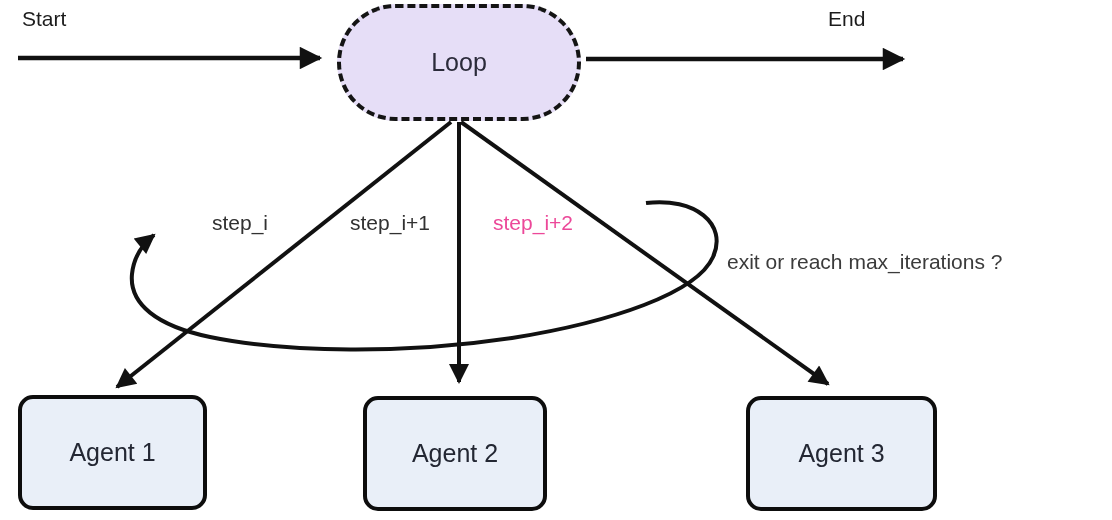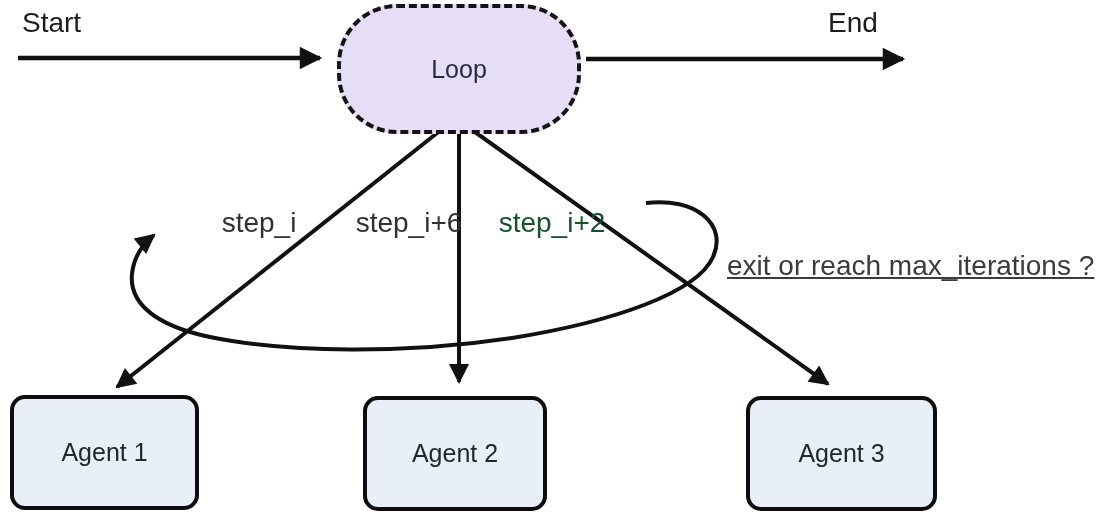--- a/index.html
+++ b/index.html
@@ -17,35 +17,34 @@
   }
   #edges-svg {
     position: absolute;
     left: 0;
     top: 0;
     width: 1112px;
     height: 520px;
   }
   .lbl {
     position: absolute;
-    font-size: 28px;
+    font-size: 21px;
     color: #2d2d2d;
     white-space: nowrap;
     line-height: 1.2;
   }
   .lbl-center {
     transform: translate(-50%, -50%);
-    margin-left: 19px;
   }
   .node-loop {
     position: absolute;
     left: 337px;
     top: 4px;
     width: 244px;
-    height: 130px;
+    height: 117px;
     box-sizing: border-box;
     background: #e6def7;
     border: 4px dashed #141414;
     border-radius: 60px;
     display: flex;
     align-items: center;
     justify-content: center;
   }
   .node-loop .node-text {
     font-size: 25px;
@@ -62,32 +61,32 @@
     border: 4px solid #0d0d0d;
     border-radius: 15px;
     display: flex;
     align-items: center;
     justify-content: center;
   }
   .node-agent .node-text {
     font-size: 25px;
     color: #232733;
   }
-  #agent-1 { left: 10px;  top: 395px; width: 189px; }
+  #agent-1 { left: 18px;  top: 395px; width: 189px; }
   #agent-2 { left: 363px; top: 396px; width: 184px; }
   #agent-3 { left: 746px; top: 396px; width: 191px; }
 
   #start-label { left: 22px;  top: 6px; color: #1c1c1c; }
   #end-label   { left: 828px; top: 6px; color: #1c1c1c; }
 
   #step-i-label  { left: 240px; top: 223px; color: #313131; }
   #step-i1-label { left: 390px; top: 223px; color: #313131; }
-  #step-i2-label { left: 533px; top: 223px; color: #14532d; }
+  #step-i2-label { left: 533px; top: 223px; color: #ec4899; }
 
-  #exit-label { left: 727px; top: 249px; color: #3b3b3b; text-decoration: underline; }
+  #exit-label { left: 727px; top: 249px; color: #3b3b3b; }
 </style>
 </head>
 <body>
 
 <div id="canvas">
 
   <svg id="edges-svg" viewBox="0 0 1112 520" xmlns="http://www.w3.org/2000/svg">
     <defs>
       <marker id="arrowhead" viewBox="0 0 10 10" refX="9" refY="5" markerWidth="6" markerHeight="5" orient="auto-start-reverse">
         <path d="M 0 0 L 10 5 L 0 10 z" fill="#111111"></path>
@@ -115,21 +114,21 @@
   <div class="lbl" id="start-label">Start</div>
   <div class="lbl" id="end-label">End</div>
 
   <div class="node-loop">
     <div class="node-text">
       <div>Loop</div>
     </div>
   </div>
 
   <div class="lbl lbl-center" id="step-i-label">step_i</div>
-  <div class="lbl lbl-center" id="step-i1-label">step_i+6</div>
+  <div class="lbl lbl-center" id="step-i1-label">step_i+1</div>
   <div class="lbl lbl-center" id="step-i2-label">step_i+2</div>
 
   <div class="lbl" id="exit-label">exit or reach max_iterations ?</div>
 
   <div class="node-agent" id="agent-1">
     <div class="node-text">Agent 1</div>
   </div>
   <div class="node-agent" id="agent-2">
     <div class="node-text">Agent 2</div>
   </div>

